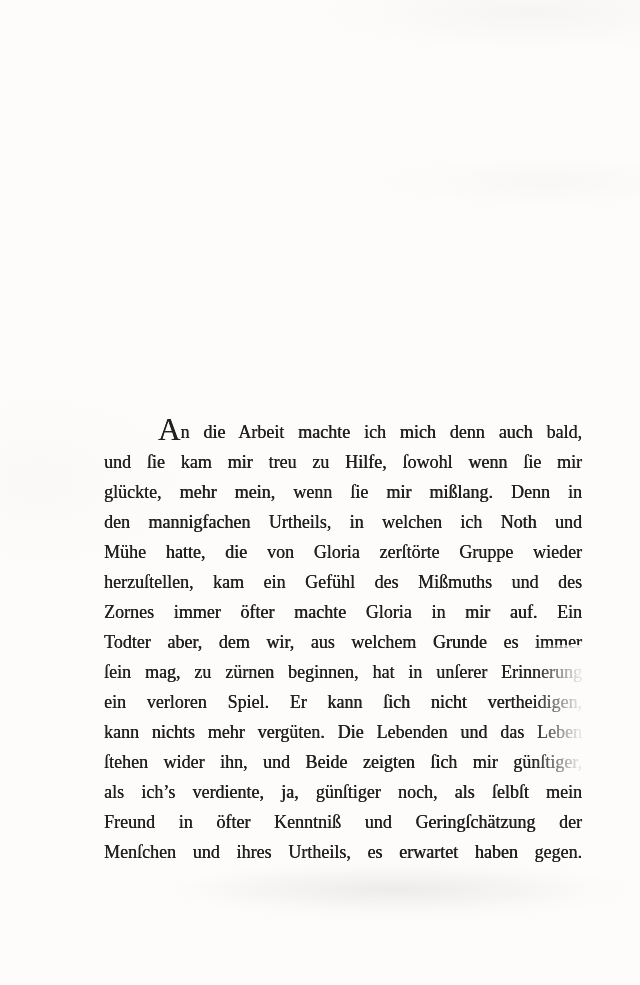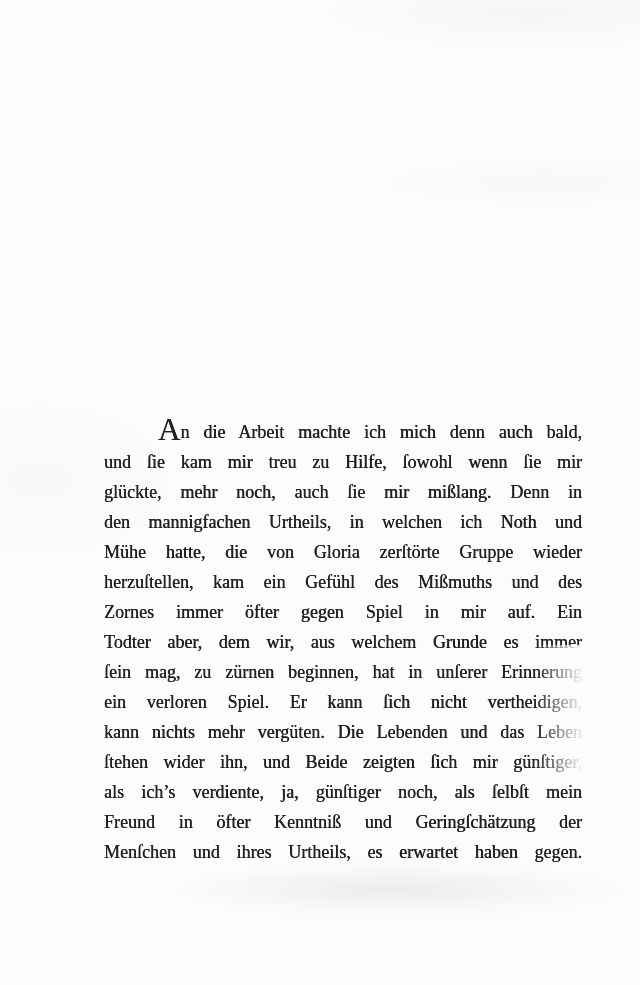--- a/index.html
+++ b/index.html
@@ -64,25 +64,25 @@
 </head>
 <body>
 
 <div class="scan-page">
 
   <div class="text-block">
 
     <div class="text-line first-line"><span class="drop-cap">A</span><span>n die Arbeit machte ich mich denn auch bald,</span></div>
 
     <div class="text-line">und ſie kam mir treu zu Hilfe, ſowohl wenn ſie mir</div>
-    <div class="text-line">glückte, mehr noch, auch ſie mir mißlang. Denn in</div>
+    <div class="text-line">glückte, mehr mein, wenn ſie mir mißlang. Denn in</div>
     <div class="text-line">den mannigfachen Urtheils, in welchen ich Noth und</div>
     <div class="text-line">Mühe hatte, die von Gloria zerſtörte Gruppe wieder</div>
     <div class="text-line">herzuſtellen, kam ein Gefühl des Mißmuths und des</div>
-    <div class="text-line">Zornes immer öfter gegen Spiel in mir auf. Ein</div>
+    <div class="text-line">Zornes immer öfter machte Gloria in mir auf. Ein</div>
     <div class="text-line">Todter aber, dem wir, aus welchem Grunde es immer</div>
     <div class="text-line">ſein mag, zu zürnen beginnen, hat in unſerer Erinnerung</div>
     <div class="text-line">ein verloren Spiel. Er kann ſich nicht vertheidigen,</div>
     <div class="text-line">kann nichts mehr vergüten. Die Lebenden und das Leben</div>
     <div class="text-line">ſtehen wider ihn, und Beide zeigten ſich mir günſtiger,</div>
     <div class="text-line">als ich’s verdiente, ja, günſtiger noch, als ſelbſt mein</div>
     <div class="text-line">Freund in öfter Kenntniß und Geringſchätzung der</div>
     <div class="text-line">Menſchen und ihres Urtheils, es erwartet haben gegen.</div>
 
   </div>

